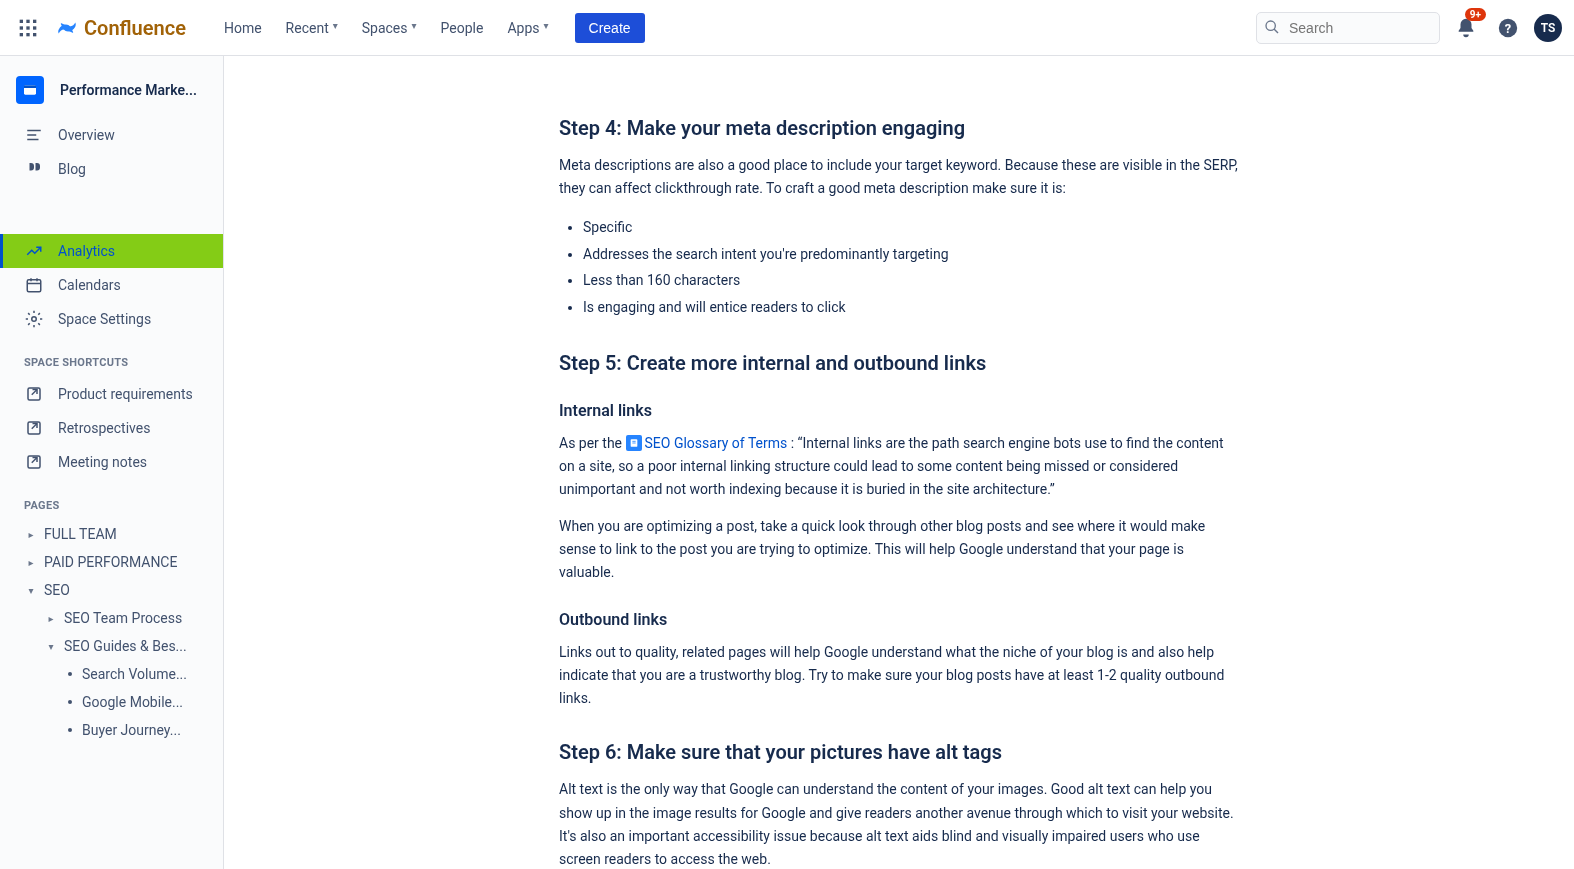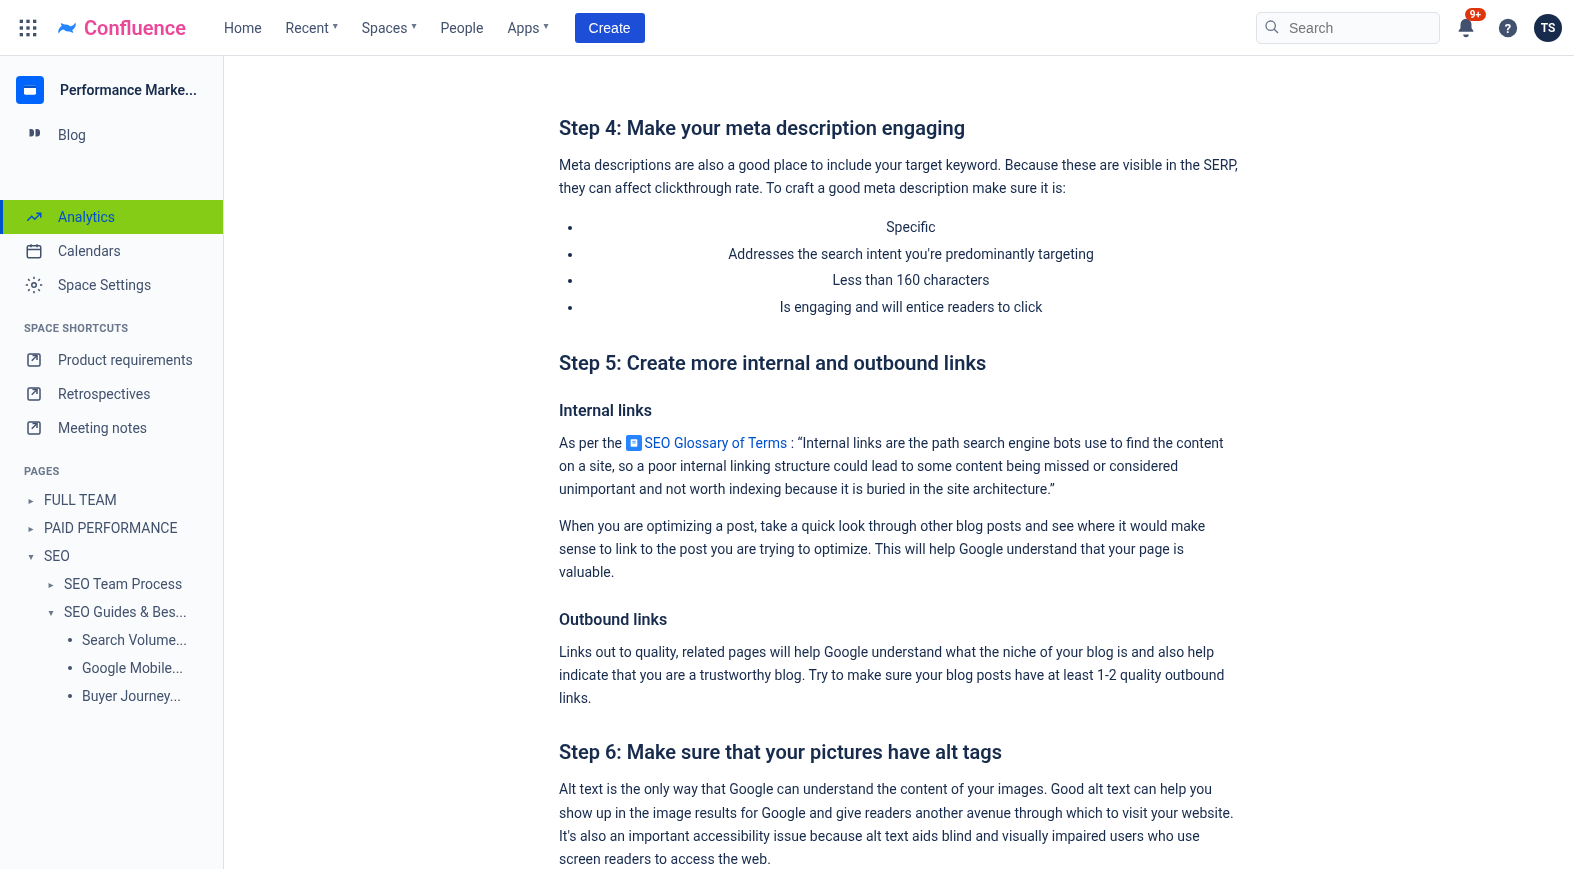--- a/index.html
+++ b/index.html
@@ -2,21 +2,21 @@
 <html><head>
 <meta charset="utf-8">
 <style>
 * { box-sizing: border-box; margin: 0; padding: 0; }
 body { font-family: -apple-system, BlinkMacSystemFont, "Segoe UI", Roboto, sans-serif; color: #172B4D; background: #fff; }
 
 
 .topnav { height: 56px; border-bottom: 1px solid #dfe1e6; display: flex; align-items: center; padding: 0 12px; }
 .topnav-left { display: flex; align-items: center; gap: 4px; }
 .app-switcher { width: 32px; height: 32px; display:flex; align-items:center; justify-content:center; cursor:pointer; border-radius:3px; }
-.logo { display:flex; align-items:center; gap:6px; color:#ec4899; font-weight:600; font-size:20px; padding:0 8px; cursor:pointer; }
+.logo { display:flex; align-items:center; gap:6px; color:#a16207; font-weight:600; font-size:20px; padding:0 8px; cursor:pointer; }
 .logo svg { color:#2684FF; }
 .nav-items { display:flex; align-items:center; gap:4px; margin-left:16px; }
 .nav-item { padding:6px 10px; font-size:14px; color:#42526E; cursor:pointer; border-radius:3px; display:flex; gap:4px; }
 .chev { font-size:10px; color:#6B778C; }
 .create-btn { background:#1d4ed8; color:#fff; border:none; padding:7px 14px; font-size:14px; font-weight:500; border-radius:3px; cursor:pointer; margin-left:12px; }
 .topnav-right { margin-left:auto; display:flex; align-items:center; gap:10px; }
 .search-box { position:relative; }
 .search-box input { width:184px; height:32px; border:1px solid #dfe1e6; border-radius:5px; padding:0 10px 0 32px; font-size:14px; background:#fafbfc; }
 .search-box .sicon { position:absolute; left:8px; top:7px; color:#6B778C; }
 .notif { position:relative; width:32px; height:32px; display:flex; align-items:center; justify-content:center; cursor:pointer; }
@@ -43,21 +43,21 @@
 .tree-label { white-space:nowrap; overflow:hidden; text-overflow:ellipsis; }
 .tree-child1 { padding-left:44px; }
 .tree-child2 { padding-left:68px; display:flex; align-items:center; gap:10px; }
 .bullet { width:4px; height:4px; background:#42526E; border-radius:50%; flex-shrink:0; }
 
 
 .doc { max-width:680px; margin:0 auto; }
 .doc h2 { font-size:20px; font-weight:600; color:#172B4D; margin:30px 0 14px; }
 .doc h3 { font-size:16px; font-weight:600; color:#172B4D; margin:26px 0 12px; }
 .doc p { font-size:14px; line-height:1.65; color:#172B4D; margin-bottom:14px; }
-.doc ul { padding-left:24px; margin-bottom:14px;text-align:center; }
+.doc ul { padding-left:24px; margin-bottom:14px; }
 .doc li { font-size:14px; line-height:1.9; color:#172B4D; }
 .doc-link { color:#0052CC; text-decoration:none; cursor:pointer; }
 .doc-link-icon { display:inline-flex; width:16px; height:16px; background:#2684FF; border-radius:2px; vertical-align:text-bottom; margin-right:3px; align-items:center; justify-content:center; }
 </style>
 </head>
 <body>
 
 <div class="topnav">
   <div class="topnav-left">
     <div class="app-switcher">
@@ -138,20 +138,30 @@
         <svg width="16" height="16" viewBox="0 0 24 24" fill="#fff">
             <rect x="3" y="5" width="18" height="14" rx="2"></rect>
             <rect x="3" y="5" width="18" height="4" fill="#0052CC"></rect>
           </svg>
       </div>
       <div class="space-title">Performance Marke...</div>
     </div>
 
     <div class="side-item">
       <span class="side-icon">
+          <svg width="18" height="18" viewBox="0 0 24 24" fill="none" stroke="#42526E" stroke-width="2">
+            <line x1="3" y1="6" x2="21" y2="6"></line>
+            <line x1="3" y1="12" x2="15" y2="12"></line>
+            <line x1="3" y1="18" x2="18" y2="18"></line>
+          </svg>
+        </span>
+      <span>Overview</span>
+    </div>
+    <div class="side-item">
+      <span class="side-icon">
           <svg width="18" height="18" viewBox="0 0 24 24" fill="#42526E">
             <path d="M6 4h2a4 4 0 014 4v2a4 4 0 01-4 4H6zM14 4h2a4 4 0 014 4v2a4 4 0 01-4 4h-2z"></path>
           </svg>
         </span>
       <span>Blog</span>
     </div>
     <div class="side-item active">
       <span class="side-icon">
           <svg width="18" height="18" viewBox="0 0 24 24" fill="none" stroke="#0052CC" stroke-width="2">
             <polyline points="3,17 9,11 13,15 21,7"></polyline>

